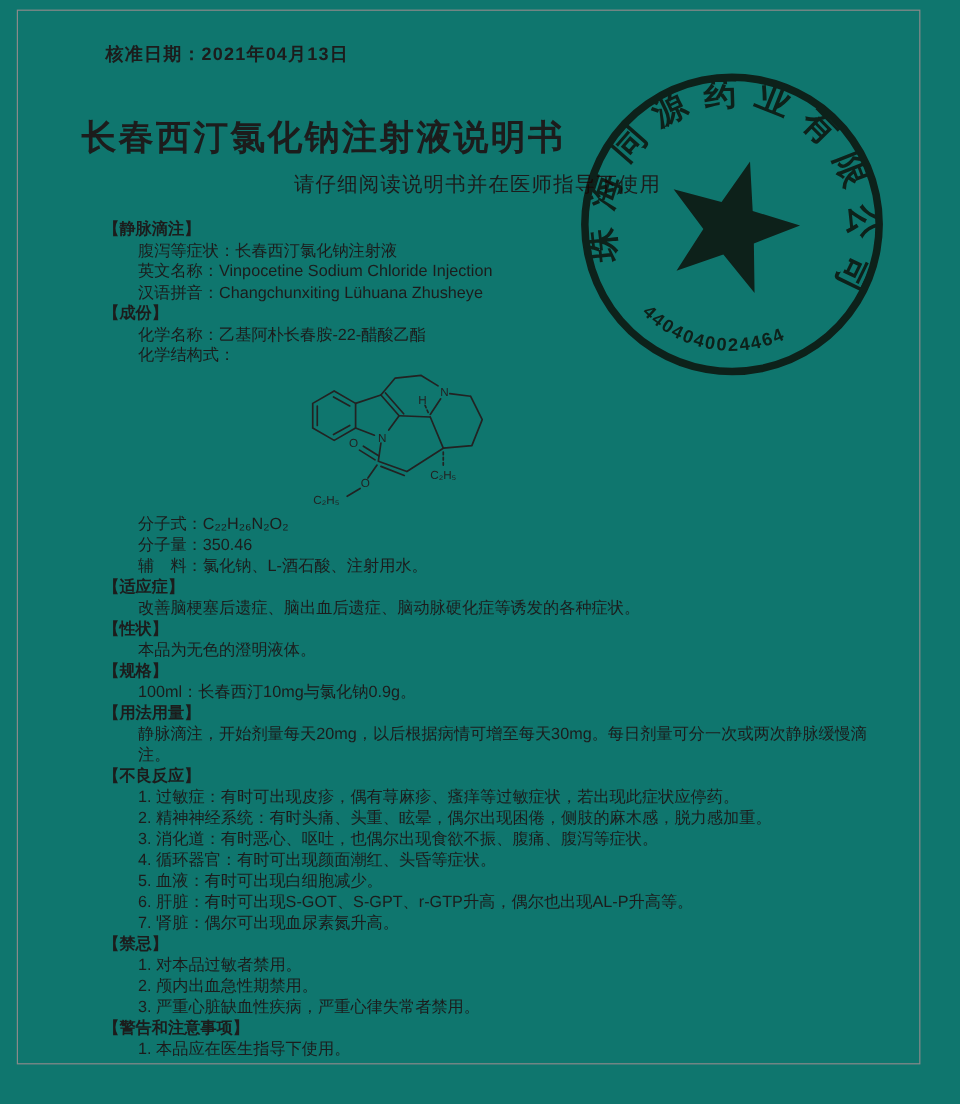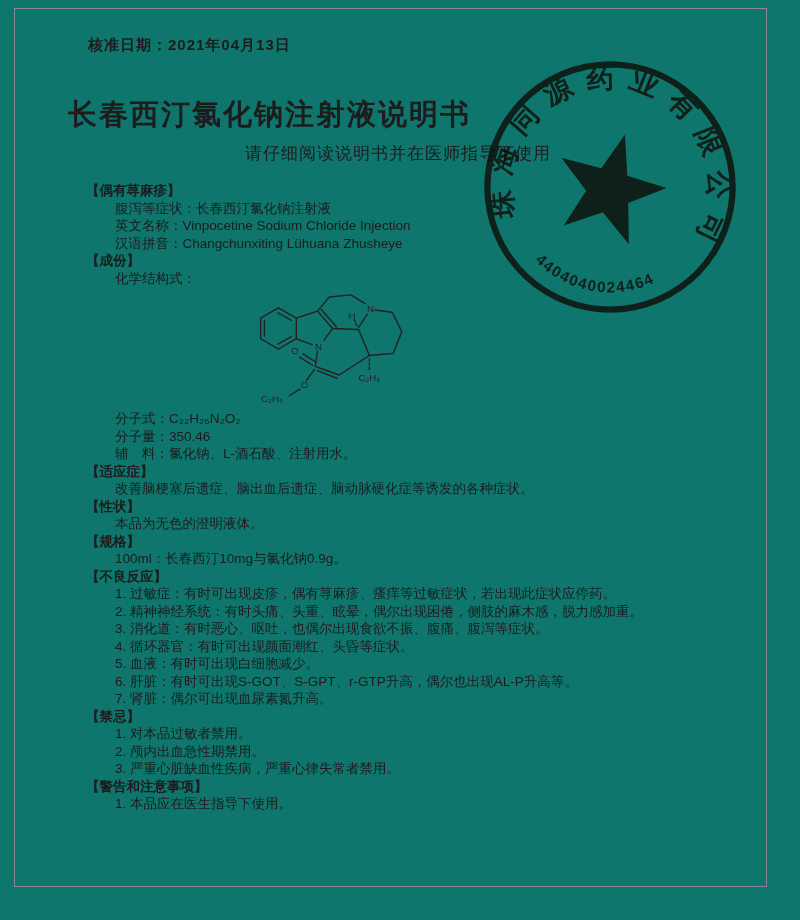--- a/index.html
+++ b/index.html
@@ -32,28 +32,29 @@
   <div class="border-frame"></div>
 
   <div class="content">
     <div class="approval">核准日期：2021年04月13日</div>
     <div class="doc-title">长春西汀氯化钠注射液说明书</div>
     <div class="doc-subtitle">请仔细阅读说明书并在医师指导下使用</div>
 
     <div class="sections">
 
       <div>
-        <div class="sec-header">【偶有荨麻疹】</div>
+        <div class="sec-header">【静脉滴注】</div>
         <div class="sec-line">腹泻等症状：长春西汀氯化钠注射液</div>
         <div class="sec-line">英文名称：Vinpocetine Sodium Chloride Injection</div>
         <div class="sec-line">汉语拼音：Changchunxiting Lühuana Zhusheye</div>
       </div>
 
       <div>
         <div class="sec-header">【成份】</div>
+        <div class="sec-line">化学名称：乙基阿朴长春胺-22-醋酸乙酯</div>
         <div class="sec-line">化学结构式：</div>
 
         <div class="structure-wrap">
           <svg width="184" height="118" viewBox="0 0 170 108">
             <g stroke="#222" stroke-width="1.3" fill="none" stroke-linecap="round">
 
               <path d="M30,16 L46.5,25.5 L46.5,44.5 L30,54 L13.5,44.5 L13.5,25.5 Z"></path>
               <path d="M29.5,20.5 L42,27.5 M42,42.5 L29.5,49.5 M17,42.5 L17,27.5"></path>
 
               <path d="M46.5,25.5 L66,19 M66,19 L80,35 M69.5,17.5 L83.5,33.5 M80,35 L72,46 M61,50 L46.5,44.5"></path>
@@ -94,20 +95,24 @@
       <div>
         <div class="sec-header">【性状】</div>
         <div class="sec-line">本品为无色的澄明液体。</div>
       </div>
 
       <div>
         <div class="sec-header">【规格】</div>
         <div class="sec-line">100ml：长春西汀10mg与氯化钠0.9g。</div>
       </div>
 
+      <div>
+        <div class="sec-header">【用法用量】</div>
+        <div class="sec-line">静脉滴注，开始剂量每天20mg，以后根据病情可增至每天30mg。每日剂量可分一次或两次静脉缓慢滴注。</div>
+      </div>
 
       <div>
         <div class="sec-header">【不良反应】</div>
         <div class="sec-line">1. 过敏症：有时可出现皮疹，偶有荨麻疹、瘙痒等过敏症状，若出现此症状应停药。</div>
         <div class="sec-line">2. 精神神经系统：有时头痛、头重、眩晕，偶尔出现困倦，侧肢的麻木感，脱力感加重。</div>
         <div class="sec-line">3. 消化道：有时恶心、呕吐，也偶尔出现食欲不振、腹痛、腹泻等症状。</div>
         <div class="sec-line">4. 循环器官：有时可出现颜面潮红、头昏等症状。</div>
         <div class="sec-line">5. 血液：有时可出现白细胞减少。</div>
         <div class="sec-line">6. 肝脏：有时可出现S-GOT、S-GPT、r-GTP升高，偶尔也出现AL-P升高等。</div>
         <div class="sec-line">7. 肾脏：偶尔可出现血尿素氮升高。</div>

